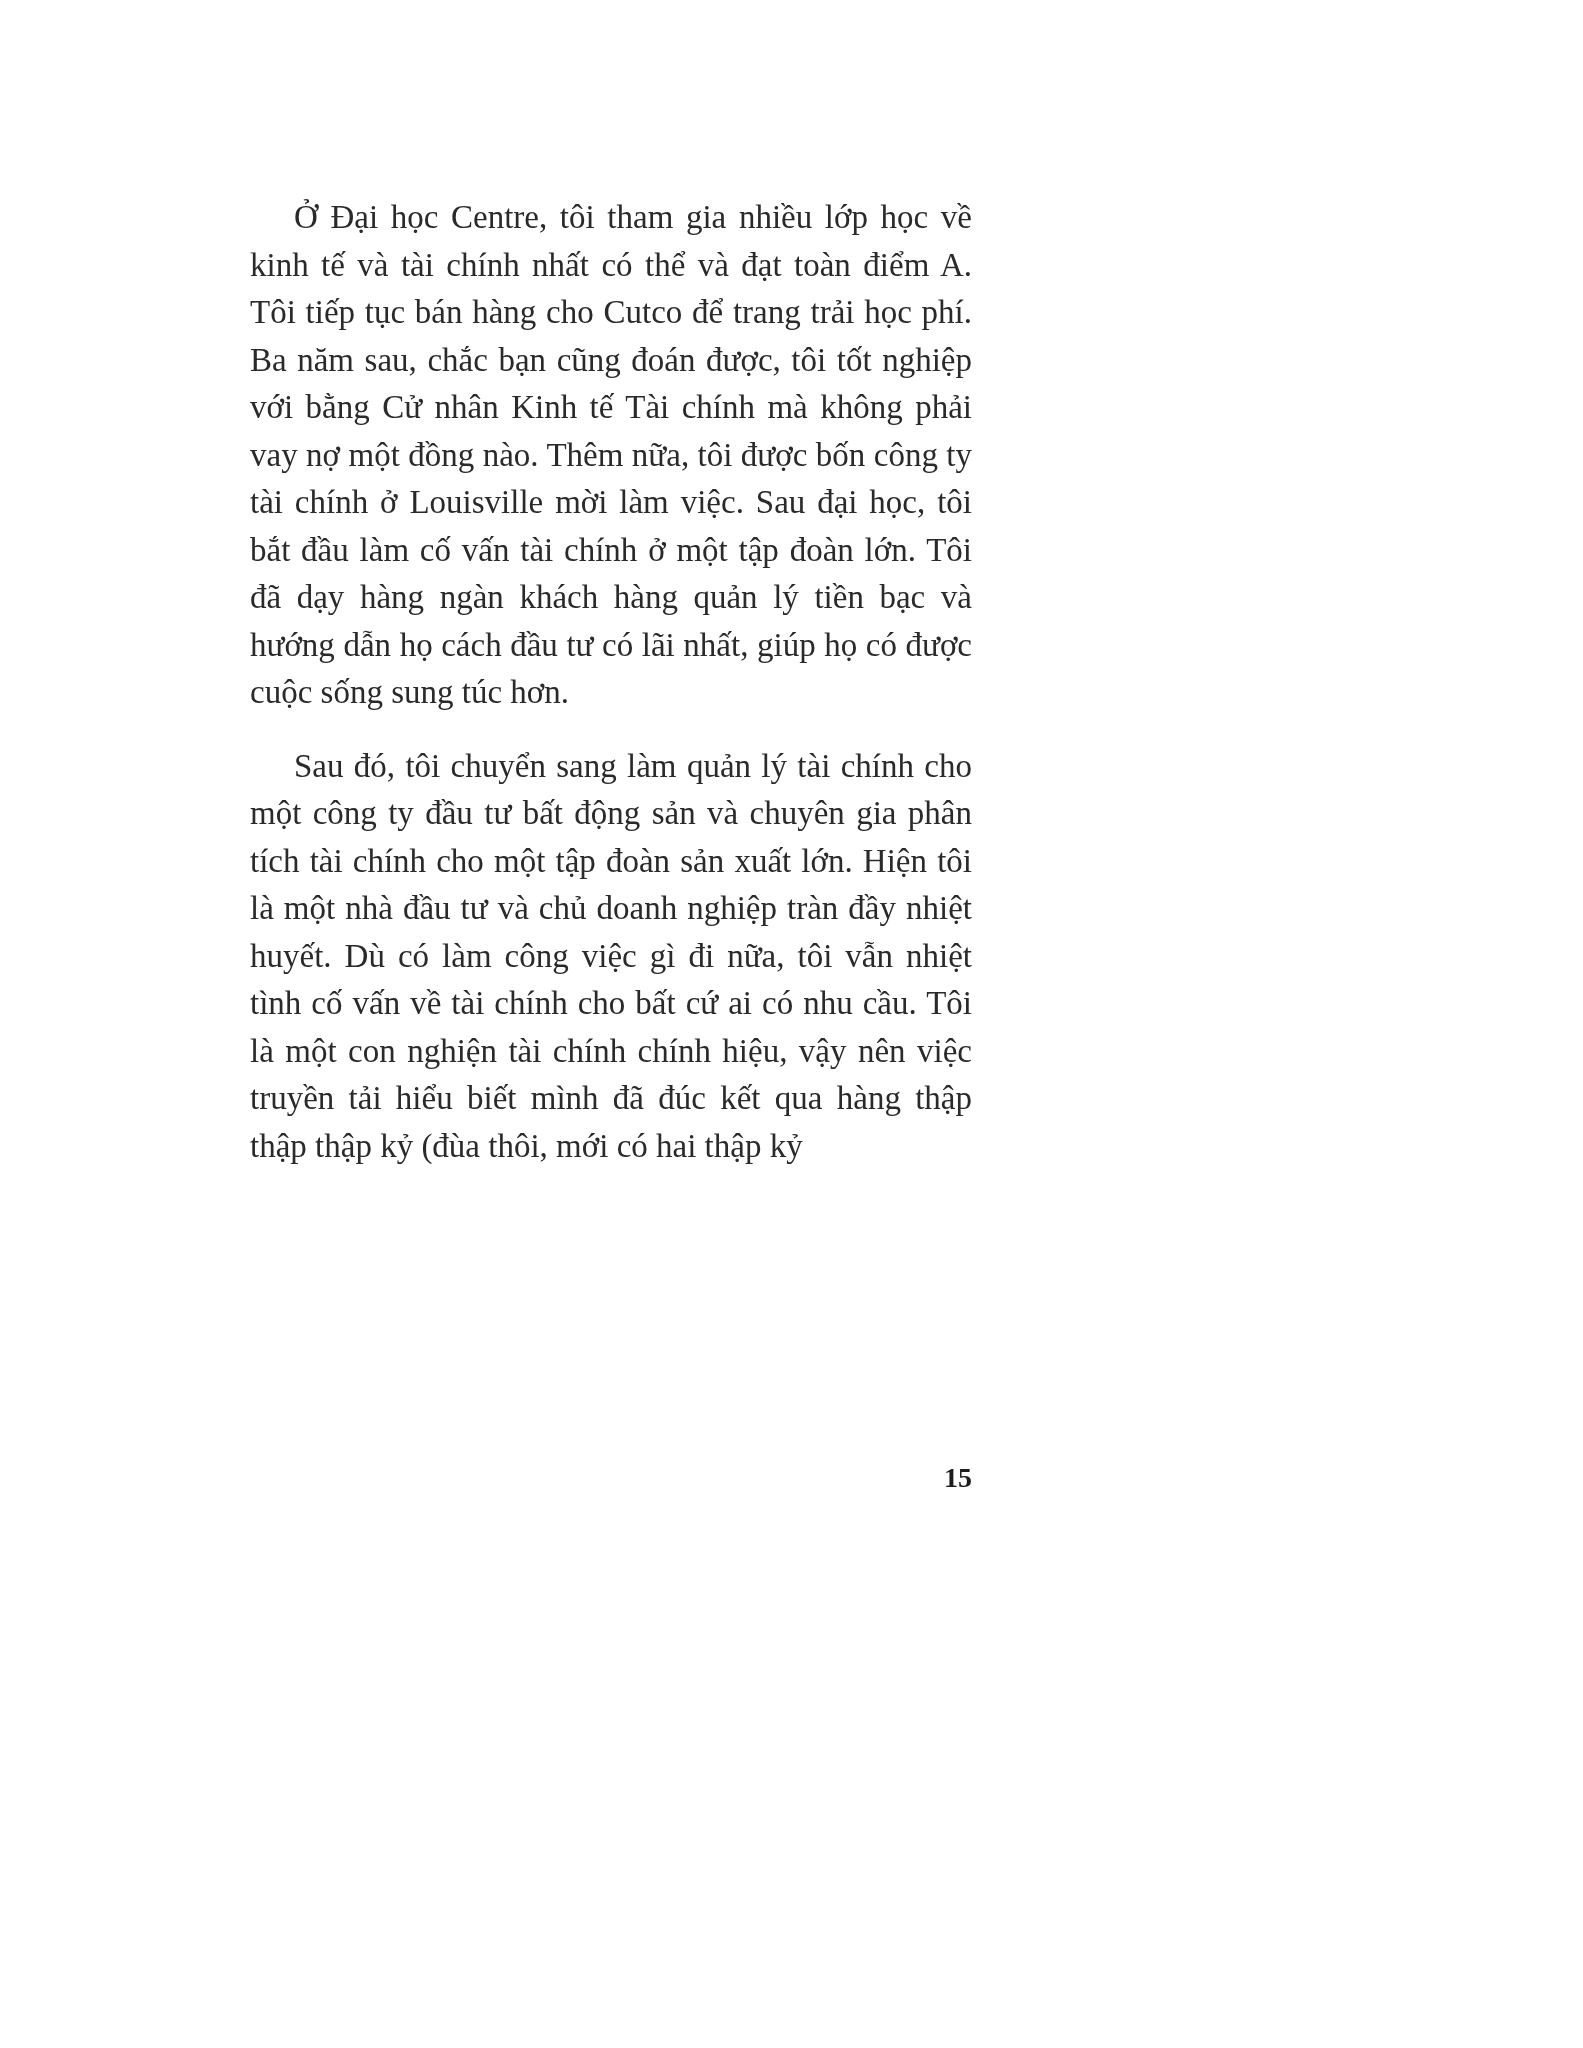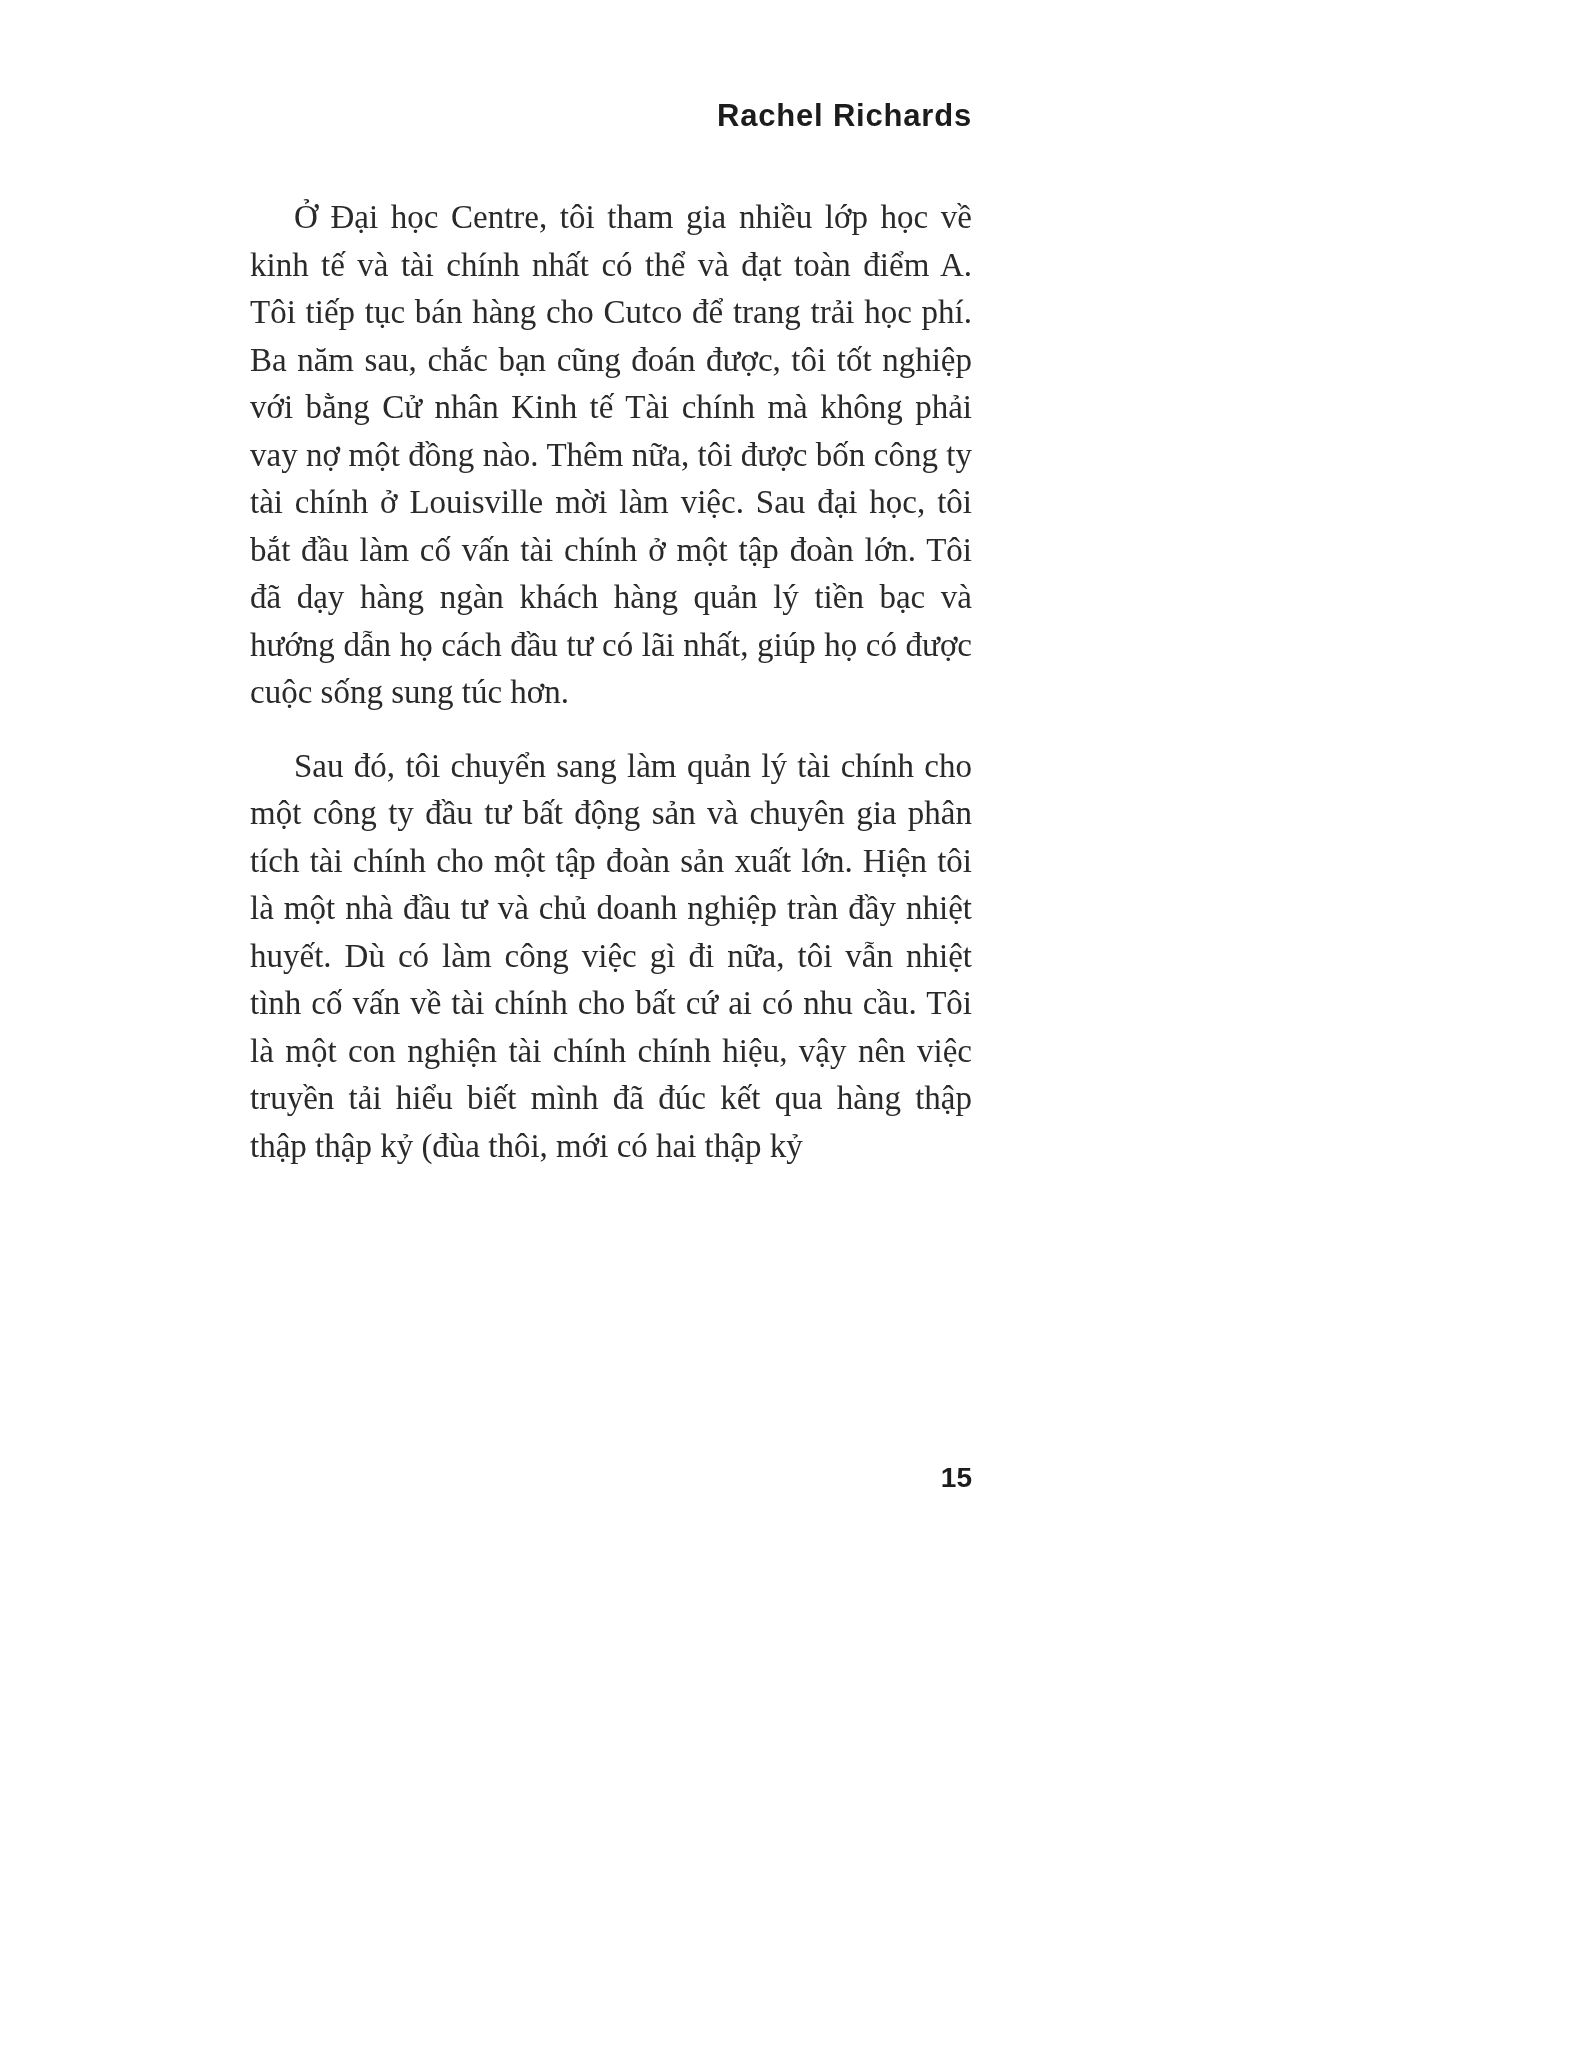--- a/index.html
+++ b/index.html
@@ -43,32 +43,31 @@
   }
   .text-block p.indented {
     text-indent: 44px;
   }
   .page-number {
     position: absolute;
     top: 1462px;
     left: 250px;
     width: 722px;
     text-align: right;
-    font-family: Liberation Sans, sans-serif;
+    font-family: Liberation Serif, serif;
     font-size: 28px;
     font-weight: 600;
     color: #1c1c1c;
   }
 </style>
 </head>
 <body>
 
 <div class="page">
 
-  <div class="running-header">Rachel Richards</div>
 
   <div class="text-block">
     <p class="indented">Ở Đại học Centre, tôi tham gia nhiều lớp học về kinh tế và tài chính nhất có thể và đạt toàn điểm A. Tôi tiếp tục bán hàng cho Cutco để trang trải học phí. Ba năm sau, chắc bạn cũng đoán được, tôi tốt nghiệp với bằng Cử nhân Kinh tế Tài chính mà không phải vay nợ một đồng nào. Thêm nữa, tôi được bốn công ty tài chính ở Louisville mời làm việc. Sau đại học, tôi bắt đầu làm cố vấn tài chính ở một tập đoàn lớn. Tôi đã dạy hàng ngàn khách hàng quản lý tiền bạc và hướng dẫn họ cách đầu tư có lãi nhất, giúp họ có được cuộc sống sung túc hơn.</p>
     <p class="indented">Sau đó, tôi chuyển sang làm quản lý tài chính cho một công ty đầu tư bất động sản và chuyên gia phân tích tài chính cho một tập đoàn sản xuất lớn. Hiện tôi là một nhà đầu tư và chủ doanh nghiệp tràn đầy nhiệt huyết. Dù có làm công việc gì đi nữa, tôi vẫn nhiệt tình cố vấn về tài chính cho bất cứ ai có nhu cầu. Tôi là một con nghiện tài chính chính hiệu, vậy nên việc truyền tải hiểu biết mình đã đúc kết qua hàng thập thập thập kỷ (đùa thôi, mới có hai thập kỷ</p>
   </div>
 
   <div class="page-number">15</div>
 
 </div>
 

